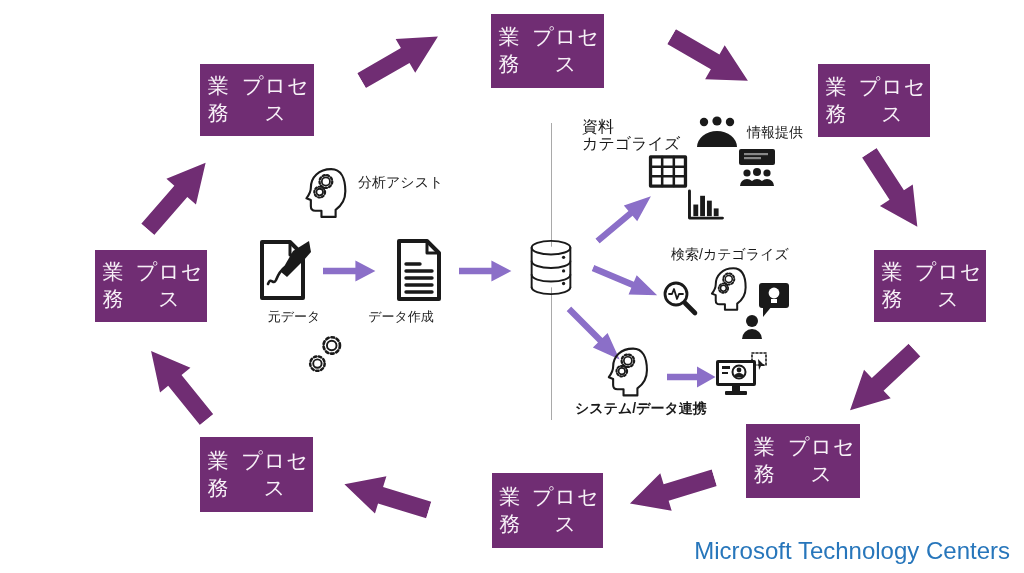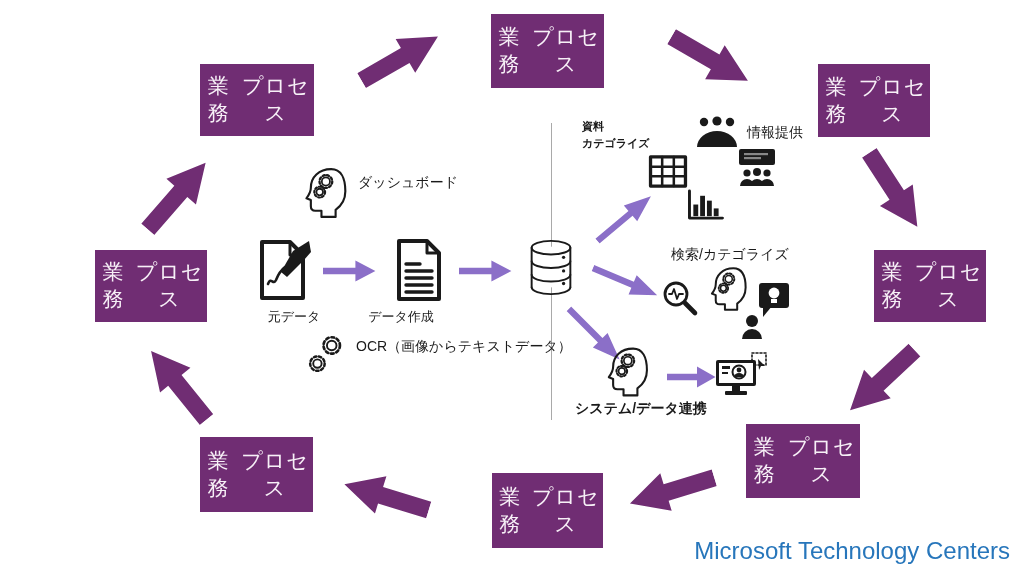--- a/index.html
+++ b/index.html
@@ -134,21 +134,21 @@
   <div class="icon" style="left:302px;top:166px;width:46px;height:54px;">
     <svg viewBox="0 0 52 60">
       <path class="stroke" stroke-width="2.4" d="M33,3 C19,3 10,12 10,24 c0,5 -2,8 -5,12 l5,2 v7 c0,3 2,5 5,5 h7 v7 h16 V49 c7,-5 11,-12 11,-21 C49,13 44,3 33,3 Z"></path>
       <circle class="stroke" stroke-width="2" cx="27" cy="17" r="4.6"></circle>
       <circle class="stroke" stroke-width="2.6" stroke-dasharray="2.4,2.5" cx="27" cy="17" r="7.2"></circle>
       <circle class="stroke" stroke-width="2" cx="20" cy="29" r="3.8"></circle>
       <circle class="stroke" stroke-width="2.4" stroke-dasharray="2.2,2.3" cx="20" cy="29" r="6.1"></circle>
     </svg>
   </div>
   <div class="note" style="left:358px;top:172px;">
-    <div>ダッシュボード</div>
+    <div>分析アシスト</div>
   </div>
 
   <div class="icon" style="left:255px;top:237px;width:56px;height:66px;">
     <svg viewBox="0 0 56 64">
       <path class="stroke" stroke-width="4" d="M7,4 h28 l13,13 v43 H7 Z"></path>
       <path class="stroke" stroke-width="3" d="M35,4 v13 h13"></path>
       <path class="stroke" stroke-width="2.6" d="M13,46 c3,-8 5,2 8,-4 c2,-5 5,-10 9,-13"></path>
       <path class="fillb" d="M54,3 L38,13 L26,34 L32,39 L49,22 L56,14 Z"></path>
     </svg>
   </div>
@@ -191,40 +191,39 @@
 
   <div class="icon" style="left:305px;top:331px;width:42px;height:48px;">
     <svg viewBox="0 0 44 48">
       <circle class="stroke" stroke-width="2" cx="28" cy="14" r="5"></circle>
       <circle class="stroke" stroke-width="2.8" stroke-dasharray="2.8,2.9" cx="28" cy="14" r="8.6"></circle>
       <circle class="stroke" stroke-width="2" cx="13" cy="33" r="4.4"></circle>
       <circle class="stroke" stroke-width="2.6" stroke-dasharray="2.6,2.7" cx="13" cy="33" r="7.6"></circle>
     </svg>
   </div>
   <div class="note" style="left:356px;top:336px;">
-    <div>OCR（画像からテキストデータ）</div>
   </div>
 
   <div class="arrow larrow l3">
       <svg viewBox="0 0 100 30" preserveAspectRatio="none">
         <polygon points="0,11 60,11 60,2 97,15 60,28 60,19 0,19"></polygon>
       </svg>
     </div>
   <div class="arrow larrow l4">
       <svg viewBox="0 0 100 30" preserveAspectRatio="none">
         <polygon points="0,11 60,11 60,2 97,15 60,28 60,19 0,19"></polygon>
       </svg>
     </div>
   <div class="arrow larrow l5">
       <svg viewBox="0 0 100 30" preserveAspectRatio="none">
         <polygon points="0,11 60,11 60,2 97,15 60,28 60,19 0,19"></polygon>
       </svg>
     </div>
 
-  <div class="note" style="left:582px;top:118px;font-size:11px;line-height:17px;font-weight:bold;">
+  <div class="note" style="left:582px;top:118px;font-size:16px;line-height:17px;">
     <div>資料</div>
     <div>カテゴライズ</div>
   </div>
   <div class="icon" style="left:695px;top:116px;width:44px;height:32px;">
     <svg viewBox="0 0 44 32">
       <circle class="fillb" cx="9" cy="6" r="4.2"></circle>
       <circle class="fillb" cx="22" cy="5" r="4.6"></circle>
       <circle class="fillb" cx="35" cy="6" r="4.2"></circle>
       <path class="fillb" d="M2,31 a20,16 0 0 1 40,0 Z"></path>
     </svg>

